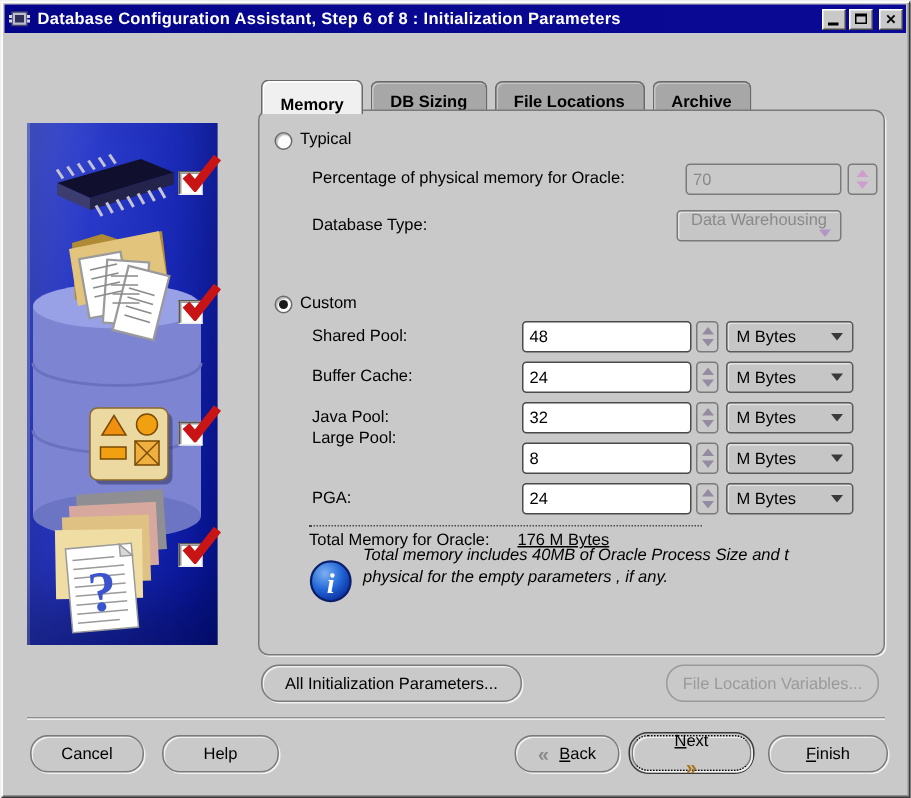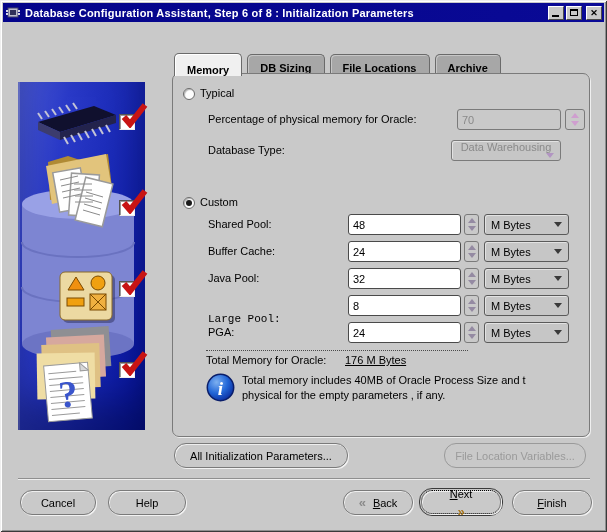--- a/index.html
+++ b/index.html
@@ -331,21 +331,21 @@
       </div>
     <div class="spin" style="left:291px; top:194px;">
         <span class="up"></span>
         <span class="dn"></span>
       </div>
     <div class="combo" style="left:311px; top:194px; width:85px;">
         <span>M Bytes</span>
         <span class="arrow"></span>
       </div>
 
-    <div class="lbl" style="left:35px; top:235px;font-family:Liberation Mono, monospace;">Large Pool:</div>
+    <div class="lbl" style="left:35px; top:208px;">Large Pool:</div>
     <div class="tfield" style="left:175px; top:221px; width:113px;">
         <span>8</span>
       </div>
     <div class="spin" style="left:291px; top:221px;">
         <span class="up"></span>
         <span class="dn"></span>
       </div>
     <div class="combo" style="left:311px; top:221px; width:85px;">
         <span>M Bytes</span>
         <span class="arrow"></span>
@@ -373,21 +373,21 @@
       <defs>
         <radialGradient id="ig" cx="35%" cy="30%" r="75%">
           <stop offset="0%" stop-color="#7db0f0"></stop>
             <stop offset="55%" stop-color="#2468d8"></stop>
             <stop offset="100%" stop-color="#0a2ea0"></stop>
         </radialGradient>
       </defs>
       <circle cx="14.5" cy="14.5" r="13.2" fill="url(#ig)" stroke="#0a1e6a" stroke-width="1.5"></circle>
       <text x="14.5" y="22" text-anchor="middle" font-family="Liberation Serif, serif" font-style="italic" font-weight="bold" font-size="19" fill="#ffffff">i</text>
     </svg>
-    <div class="info-text" style="left:69px; top:299px; width:340px;">
+    <div class="info-text" style="left:69px; top:289px; width:340px;font-style:italic;">
       <div>Total memory includes 40MB of Oracle Process Size and t</div>
       <div>physical for the empty parameters , if any.</div>
     </div>
   </div>
 
   <div class="btn" style="left:174px; top:443px; width:174px; height:25px;">
       <span>All Initialization Parameters...</span>
     </div>
   <div class="btn disabled" style="left:444px; top:443px; width:142px; height:25px;">
       <span>File Location Variables...</span>

